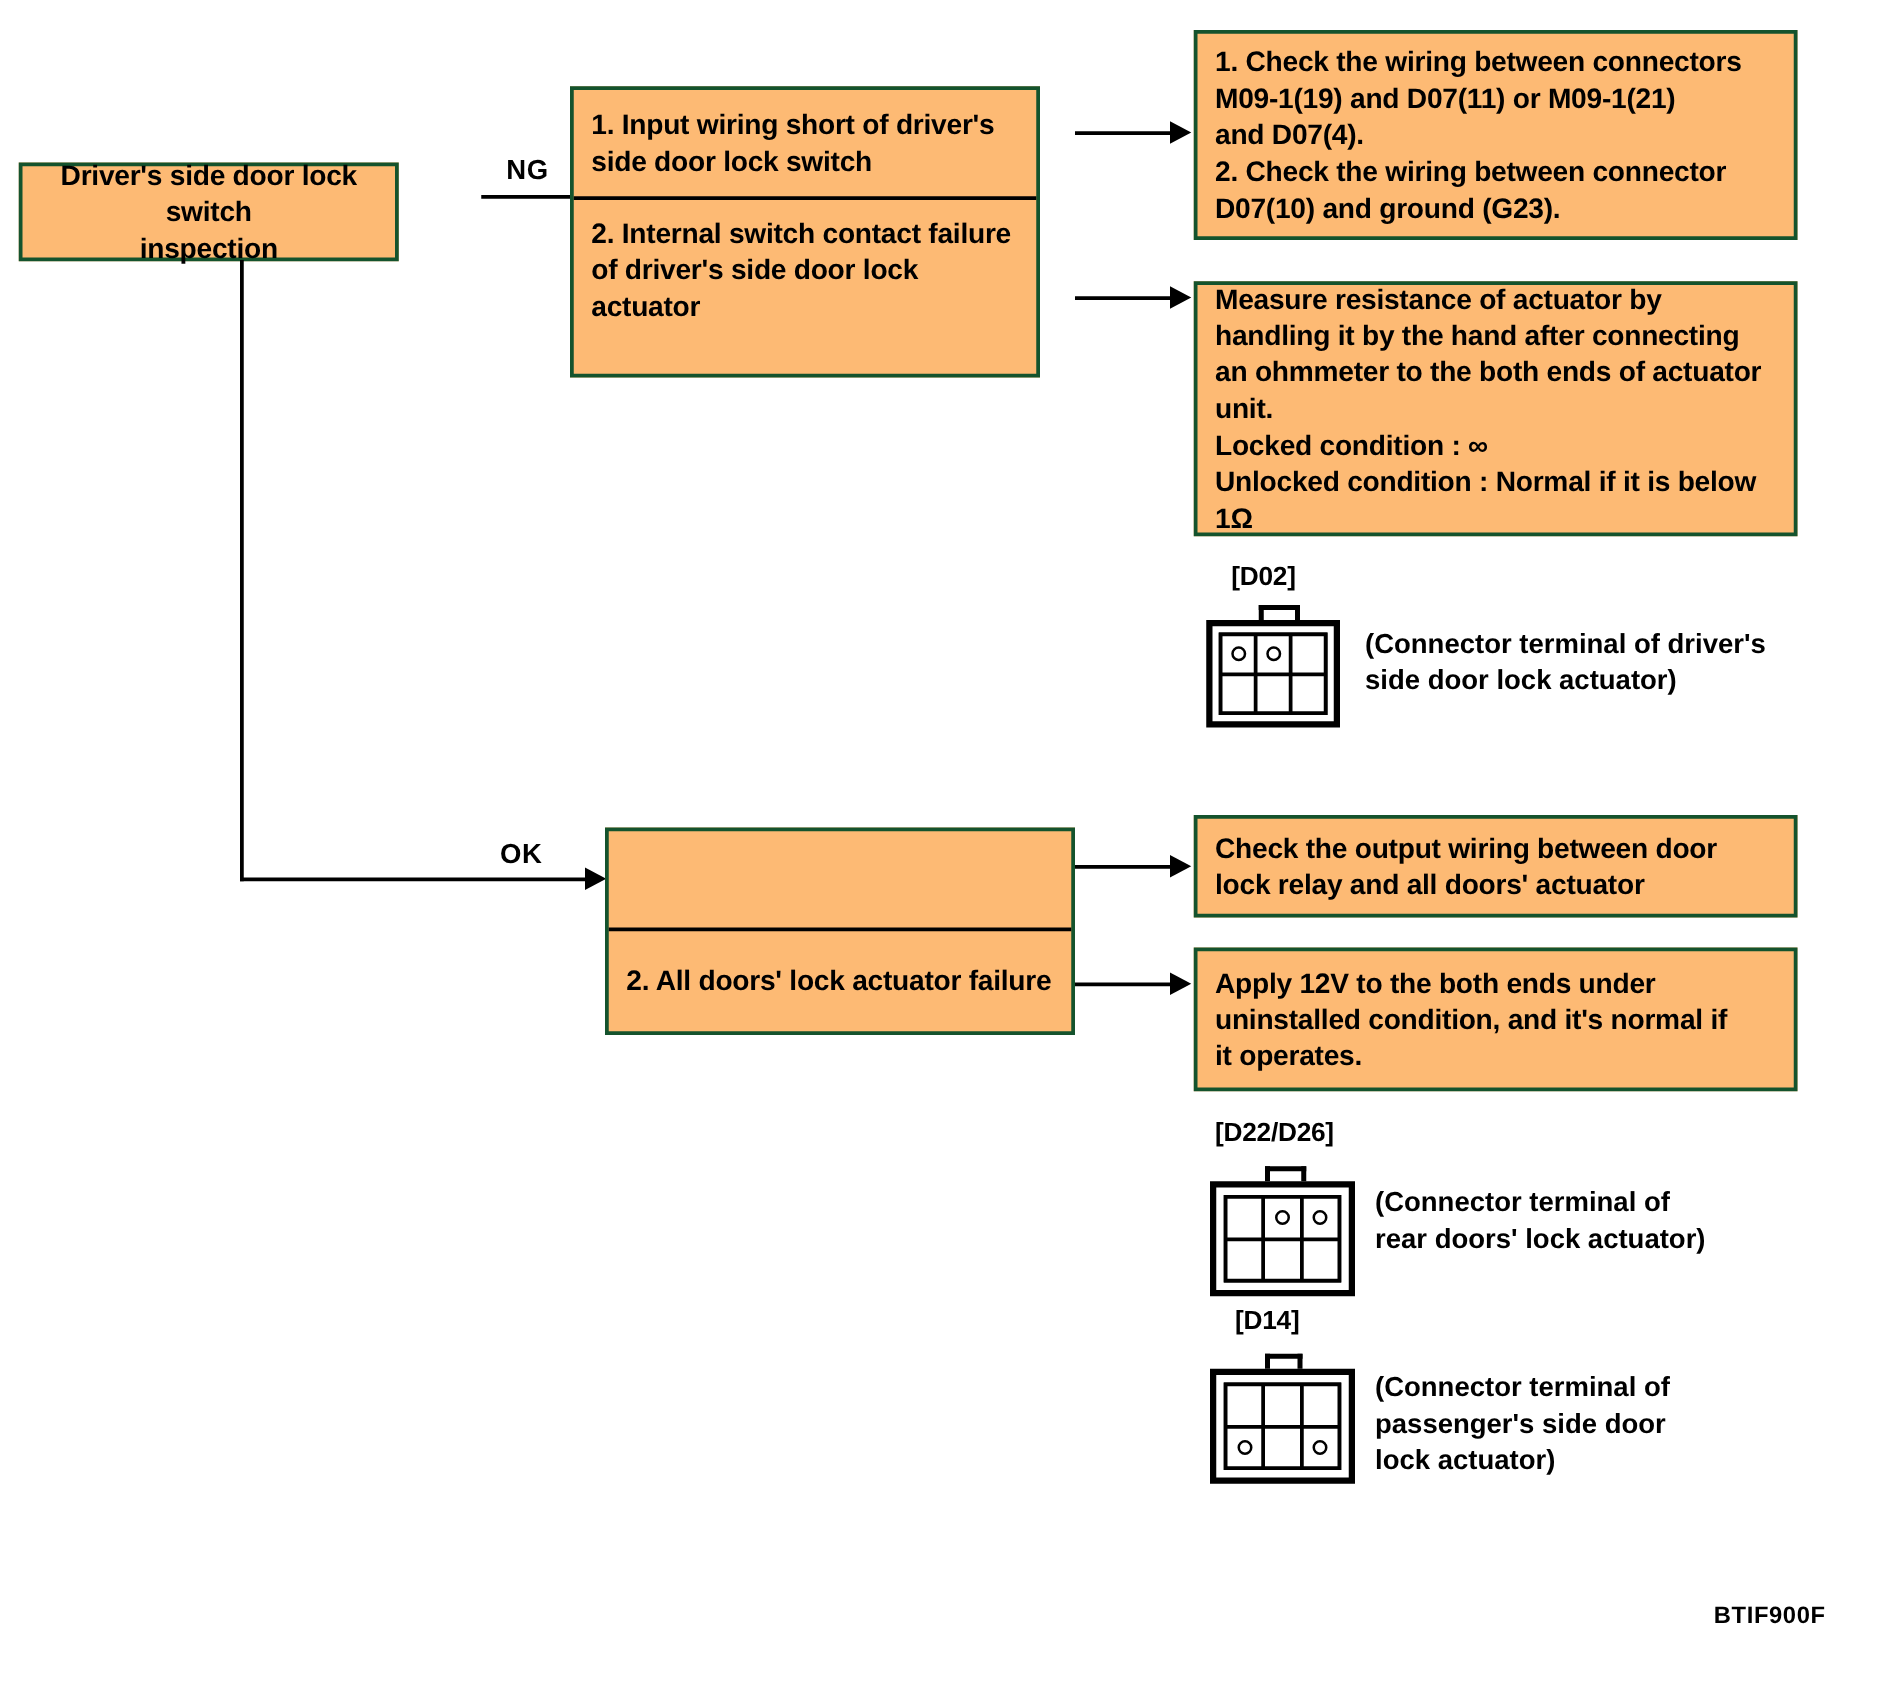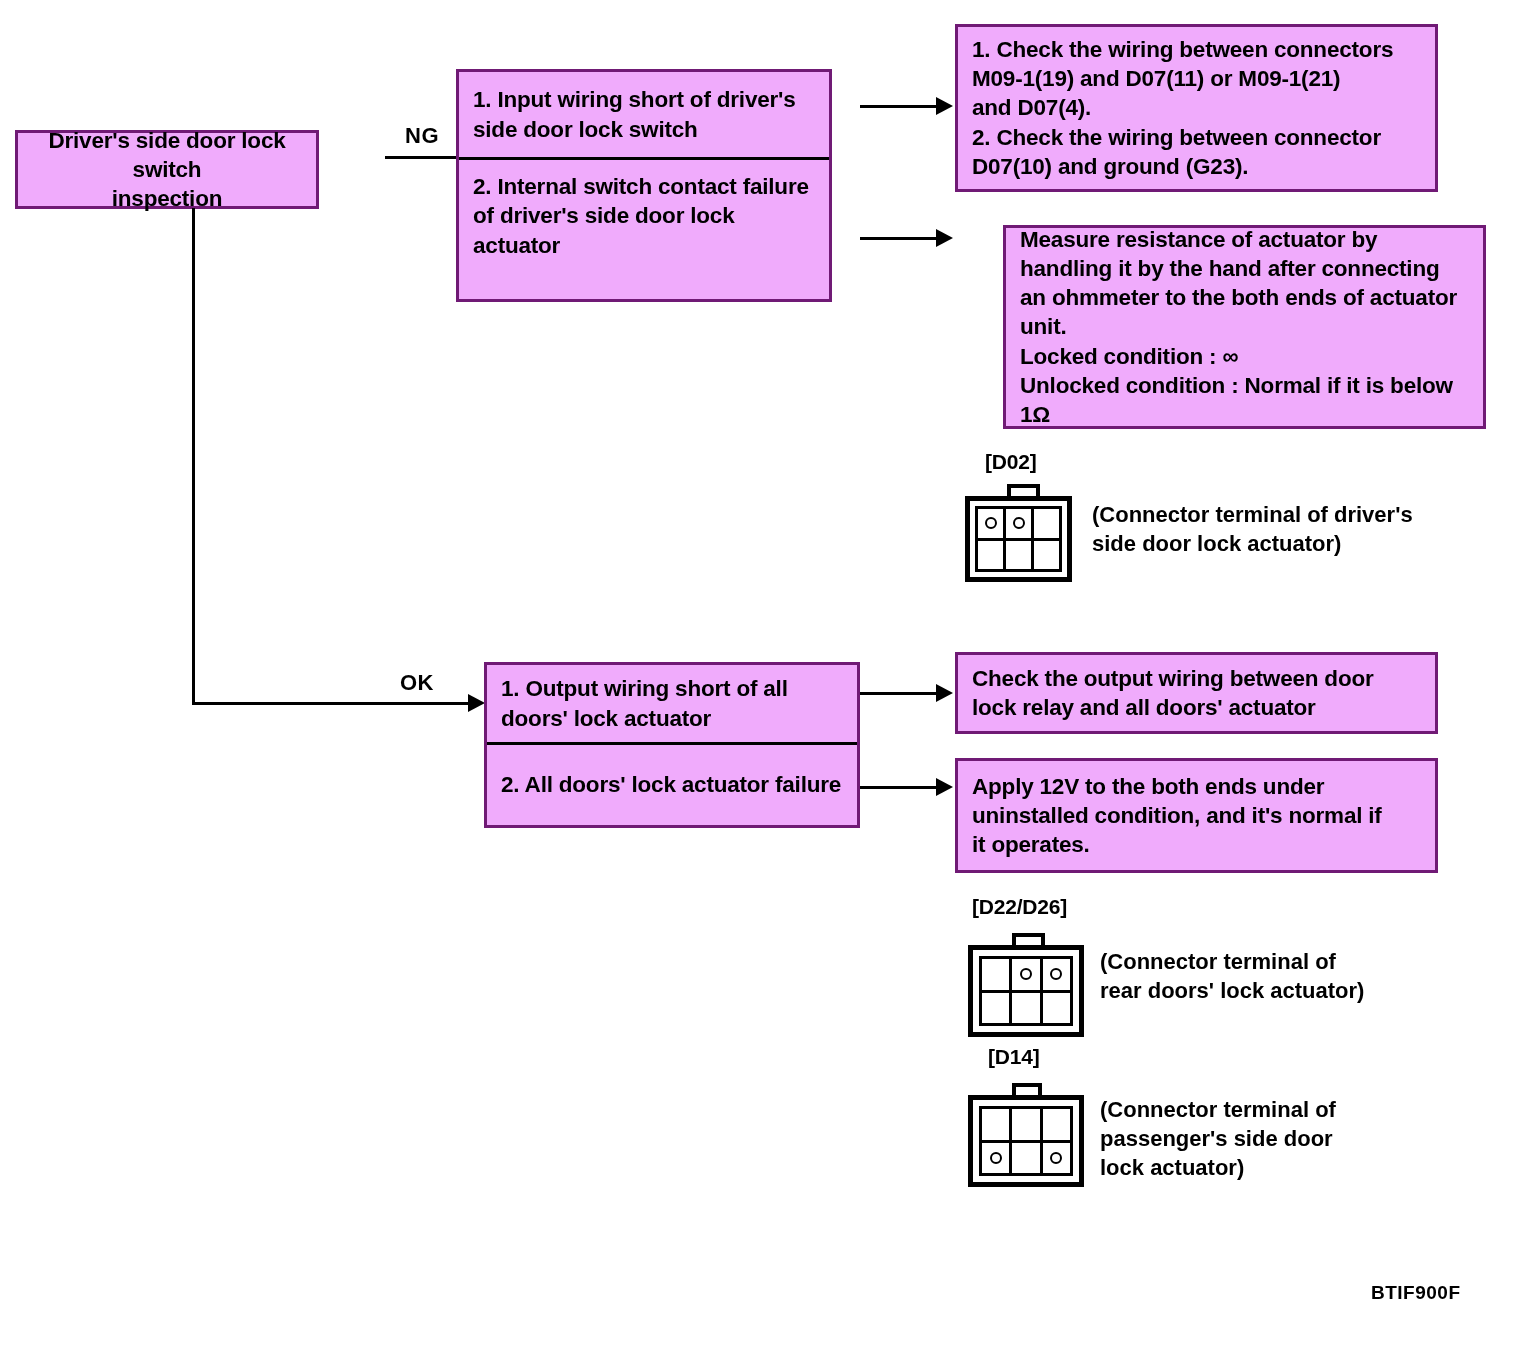--- a/index.html
+++ b/index.html
@@ -14,22 +14,22 @@
   #page {
     position: relative;
     width: 1520px;
     height: 1356px;
     background: #ffffff;
     overflow: hidden;
   }
   .box {
     position: absolute;
     box-sizing: border-box;
-    border: 3px solid #701a75;
-    background: #f0abfc;
+    border: 3px solid #14532d;
+    background: #fdba74;
   }
   .cell {
     position: absolute;
     box-sizing: border-box;
     display: flex;
     align-items: center;
     padding: 0 14px;
   }
   .txt {
     font-size: 22.5px;
@@ -176,21 +176,21 @@
   <div class="box" style="left:955px; top:24px; width:483px; height:168px;">
     <div class="cell" style="left:0; top:0; right:0; bottom:0;">
       <div class="txt">1. Check the wiring between connectors
  M09-1(19) and D07(11) or M09-1(21)
  and D07(4).
 2. Check the wiring between connector
  D07(10) and ground (G23).</div>
     </div>
   </div>
 
-  <div class="box" style="left:1003px; top:225px; width:483px; height:204px;">
+  <div class="box" style="left:955px; top:225px; width:483px; height:204px;">
     <div class="cell" style="left:0; top:0; right:0; bottom:0;">
       <div class="txt">Measure resistance of actuator by
 handling it by the hand after connecting
 an ohmmeter to the both ends of actuator
 unit.
 Locked condition : ∞
 Unlocked condition : Normal if it is below 1Ω</div>
     </div>
   </div>
 
@@ -205,24 +205,20 @@
       <div class="conn-pin"></div>
       <div class="conn-pin"></div>
       <div class="conn-pin"></div>
     </div>
     <div class="conn-cap" style="left:132px; top:50px;">(Connector terminal of driver's
   side door lock actuator)</div>
   </div>
 
   <div class="box" style="left:484px; top:662px; width:376px; height:166px;">
     <div class="hr" style="left:0; top:77px; width:370px;"></div>
-    <div class="cell" style="left:0; top:0; width:370px; height:77px;">
-      <div class="txt">1. Output wiring short of all
- doors' lock actuator</div>
-    </div>
     <div class="cell" style="left:0; top:80px; width:370px; height:80px;border-radius:13px;">
       <div class="txt">2. All doors' lock actuator failure</div>
     </div>
   </div>
 
   <div class="aline" style="left:860px; top:692px; width:80px;"></div>
   <div class="ahead" style="left:936px; top:684px;"></div>
 
   <div class="aline" style="left:860px; top:786px; width:80px;"></div>
   <div class="ahead" style="left:936px; top:778px;"></div>

